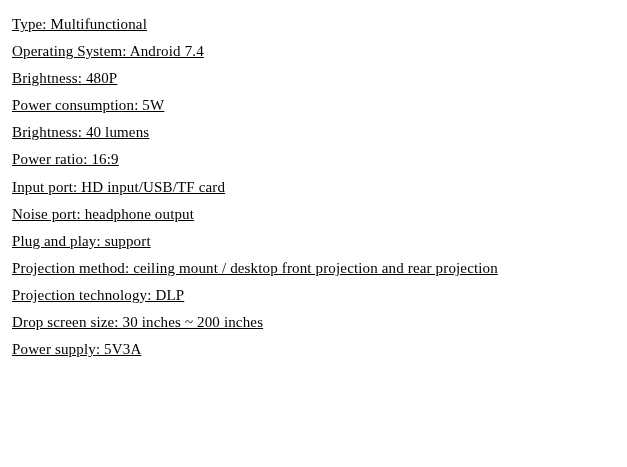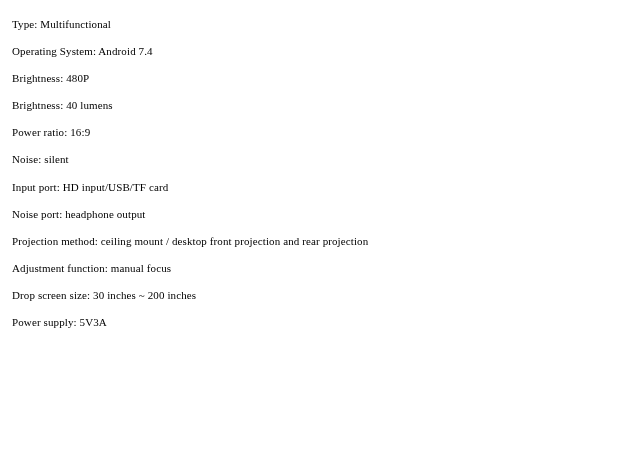--- a/index.html
+++ b/index.html
@@ -12,35 +12,37 @@
     background: #ffffff;
     font-family: "Liberation Serif", serif;
     color: #000000;
     overflow: hidden;
   }
   .spec-sheet {
     padding: 11px 0 0 12px;
     box-sizing: border-box;
   }
   .spec-line {
-    font-size: 11px;
+    font-size: 15px;
     line-height: 27.1px;
     white-space: nowrap;
     letter-spacing: 0.01em;
+    text-decoration: underline;
   }
 </style>
 </head>
 <body>
 
 <div class="spec-sheet">
   <div class="spec-line">Type: Multifunctional</div>
   <div class="spec-line">Operating System: Android 7.4</div>
   <div class="spec-line">Brightness: 480P</div>
+  <div class="spec-line">Power consumption: 5W</div>
   <div class="spec-line">Brightness: 40 lumens</div>
   <div class="spec-line">Power ratio: 16:9</div>
-  <div class="spec-line">Noise: silent</div>
   <div class="spec-line">Input port: HD input/USB/TF card</div>
   <div class="spec-line">Noise port: headphone output</div>
+  <div class="spec-line">Plug and play: support</div>
   <div class="spec-line">Projection method: ceiling mount / desktop front projection and rear projection</div>
-  <div class="spec-line">Adjustment function: manual focus</div>
+  <div class="spec-line">Projection technology: DLP</div>
   <div class="spec-line">Drop screen size: 30 inches ~ 200 inches</div>
   <div class="spec-line">Power supply: 5V3A</div>
 </div>
 
 </body></html>

